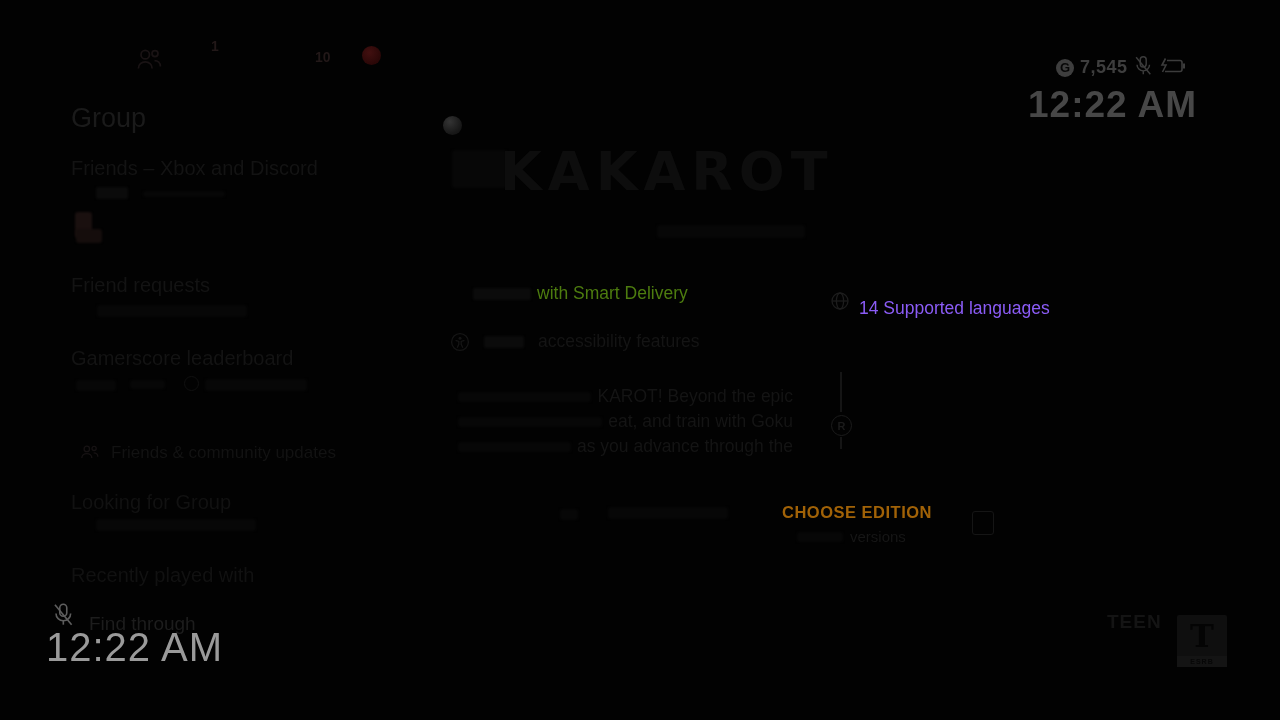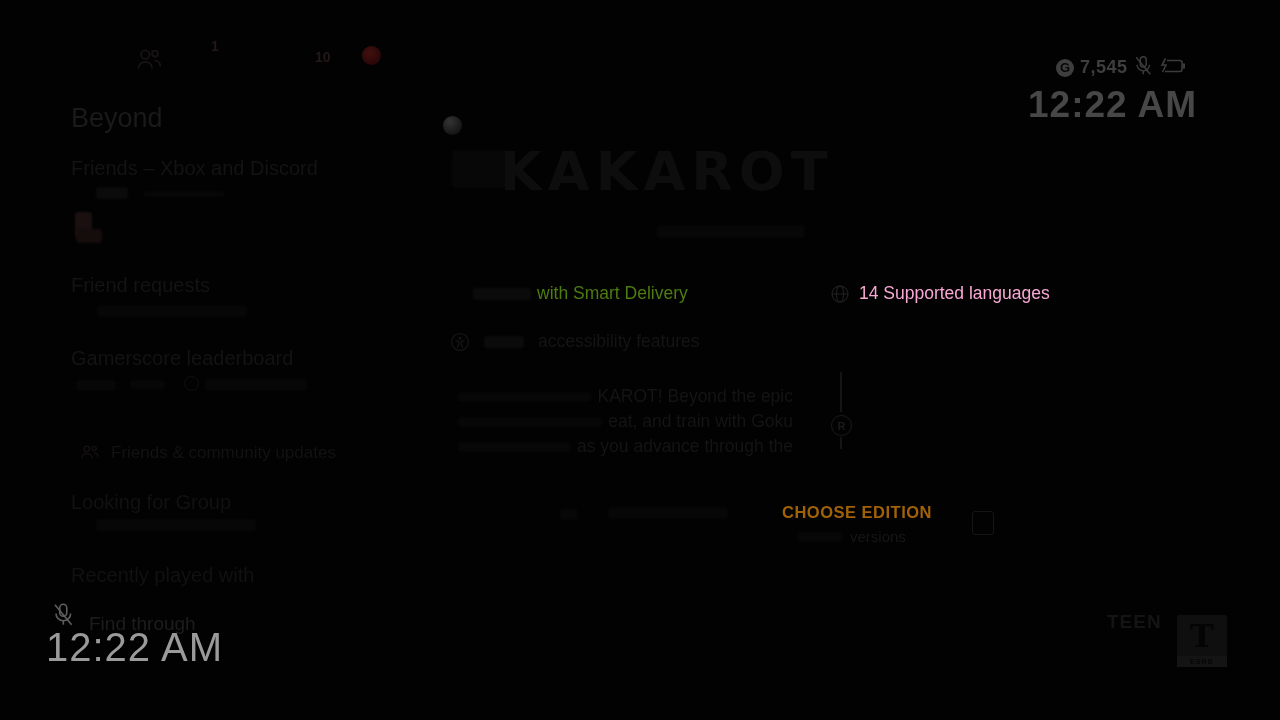--- a/index.html
+++ b/index.html
@@ -101,21 +101,21 @@
     <rect x="24.8" y="6.5" width="2.2" height="5" fill="currentColor" stroke="none"></rect>
     <path d="M7.5 1.5 L4 8 h4 L4.5 15"></path>
   </svg>
 </div>
 <div class="abs clock-top" style="left:1028px;top:84px;">12:22 AM</div>
 
 <div class="abs" style="left:443px;top:116px;display:flex;align-items:center;gap:11px;">
   <div class="xsphere"></div>
 </div>
 
-<div class="abs panel-title" style="left:71px;top:103px;">Beyond</div>
+<div class="abs panel-title" style="left:71px;top:103px;">Group</div>
 
 <div class="abs p-item" style="left:71px;top:157px;">Friends – Xbox and Discord</div>
 <div class="abs smudge" style="left:96px;top:187px;width:32px;height:12px;"></div>
 <div class="abs smudge dk" style="left:143px;top:191px;width:82px;height:6px;"></div>
 <div class="abs avatarblob" style="left:75px;top:212px;width:17px;height:26px;"></div>
 <div class="abs avatarblob" style="left:76px;top:229px;width:26px;height:14px;background:#150d0c;"></div>
 
 <div class="abs p-item" style="left:71px;top:274px;">Friend requests</div>
 <div class="abs smudge dk" style="left:97px;top:305px;width:150px;height:12px;"></div>
 
@@ -152,21 +152,21 @@
   <span class="cap-text">with Smart Delivery</span>
 </div>
 <div class="abs" style="left:830px;top:283px;display:flex;align-items:center;gap:9px;">
   <span class="cap-icon">
     <svg width="20" height="20" viewBox="0 0 20 20" fill="none" stroke="currentColor" stroke-width="1.3">
       <circle cx="10" cy="10" r="8"></circle>
       <ellipse cx="10" cy="10" rx="3.6" ry="8"></ellipse>
       <line x1="2" y1="10" x2="18" y2="10"></line>
     </svg>
   </span>
-  <span class="cap-text" style="color:#f9a8d4;">14 Supported languages</span>
+  <span class="cap-text" style="color:#8b5cf6;margin-top:15px;">14 Supported languages</span>
 </div>
 <div class="abs" style="left:450px;top:331px;display:flex;align-items:center;gap:14px;">
   <span class="cap-icon" style="color:#151515;">
     <svg width="20" height="20" viewBox="0 0 20 20" fill="none" stroke="currentColor" stroke-width="1.3">
       <circle cx="10" cy="10" r="8.4"></circle>
       <circle cx="10" cy="6.3" r="1.5" fill="currentColor" stroke="none"></circle>
       <path d="M5.6 8.4 l3.2 1 v3 l-1.6 3.4 M14.4 8.4 l-3.2 1 v3 l1.6 3.4"></path>
     </svg>
   </span>
   <span class="smudge" style="width:40px;height:12px;"></span>

